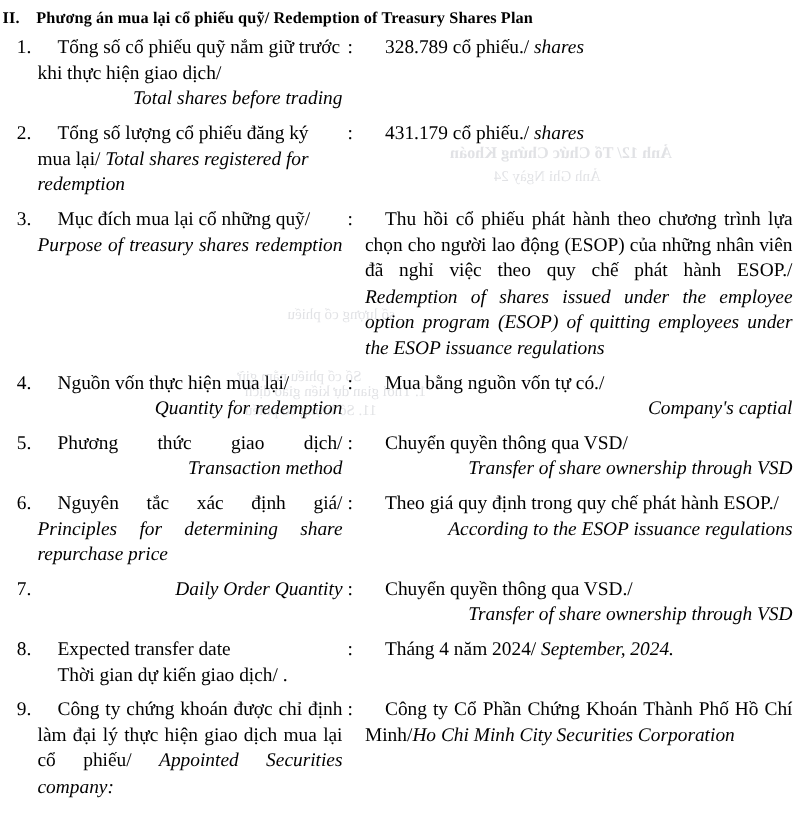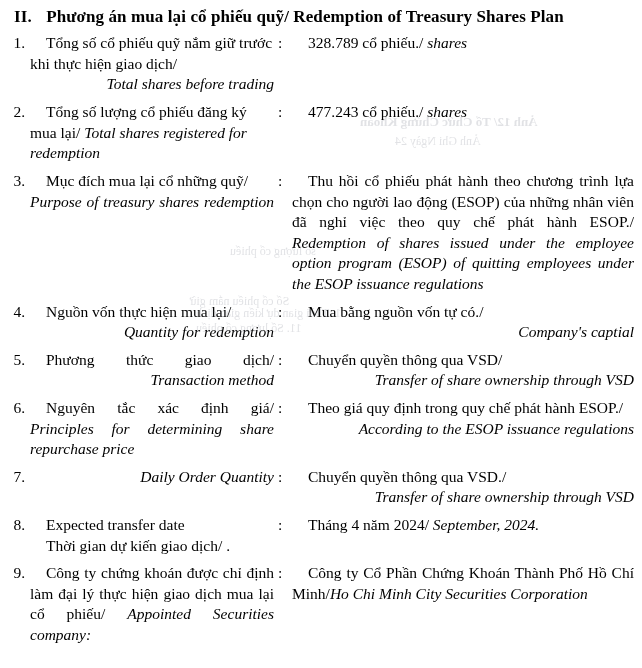--- a/index.html
+++ b/index.html
@@ -17,23 +17,23 @@
   }
   .page {
     position: relative;
     width: 642px;
     height: 668px;
     padding: 0;
     box-sizing: border-box;
   }
   .section-title {
     font-weight: bold;
-    font-size: 17px;
+    font-size: 13px;
     line-height: 1.25;
-    margin: 6px 0 6px 14px;
+    margin: 6px 0 6px 2px;
     letter-spacing: 0.1px;
   }
   .items {
     margin: 0;
     padding: 0;
     list-style: none;
   }
   .item {
     display: flex;
     align-items: flex-start;
@@ -132,21 +132,21 @@
       </div>
     </li>
 
     <li class="item">
       <div class="num">2.</div>
       <div class="label">
         <span class="vi">Tổng số lượng cổ phiếu đăng ký mua lại/ </span><span class="en">Total shares registered for redemption</span>
       </div>
       <div class="colon">:</div>
       <div class="value">
-        <span class="vi">477.243 cổ phiếu./ </span><span class="en">shares</span>
+        <span class="vi">431.179 cổ phiếu./ </span><span class="en">shares</span>
       </div>
     </li>
 
     <li class="item">
       <div class="num">3.</div>
       <div class="label justify">
         <span class="vi">Mục đích mua lại cổ những quỹ/ </span><span class="en just-all" style="display:block">Purpose of treasury shares redemption</span>
       </div>
       <div class="colon">:</div>
       <div class="value justify">

